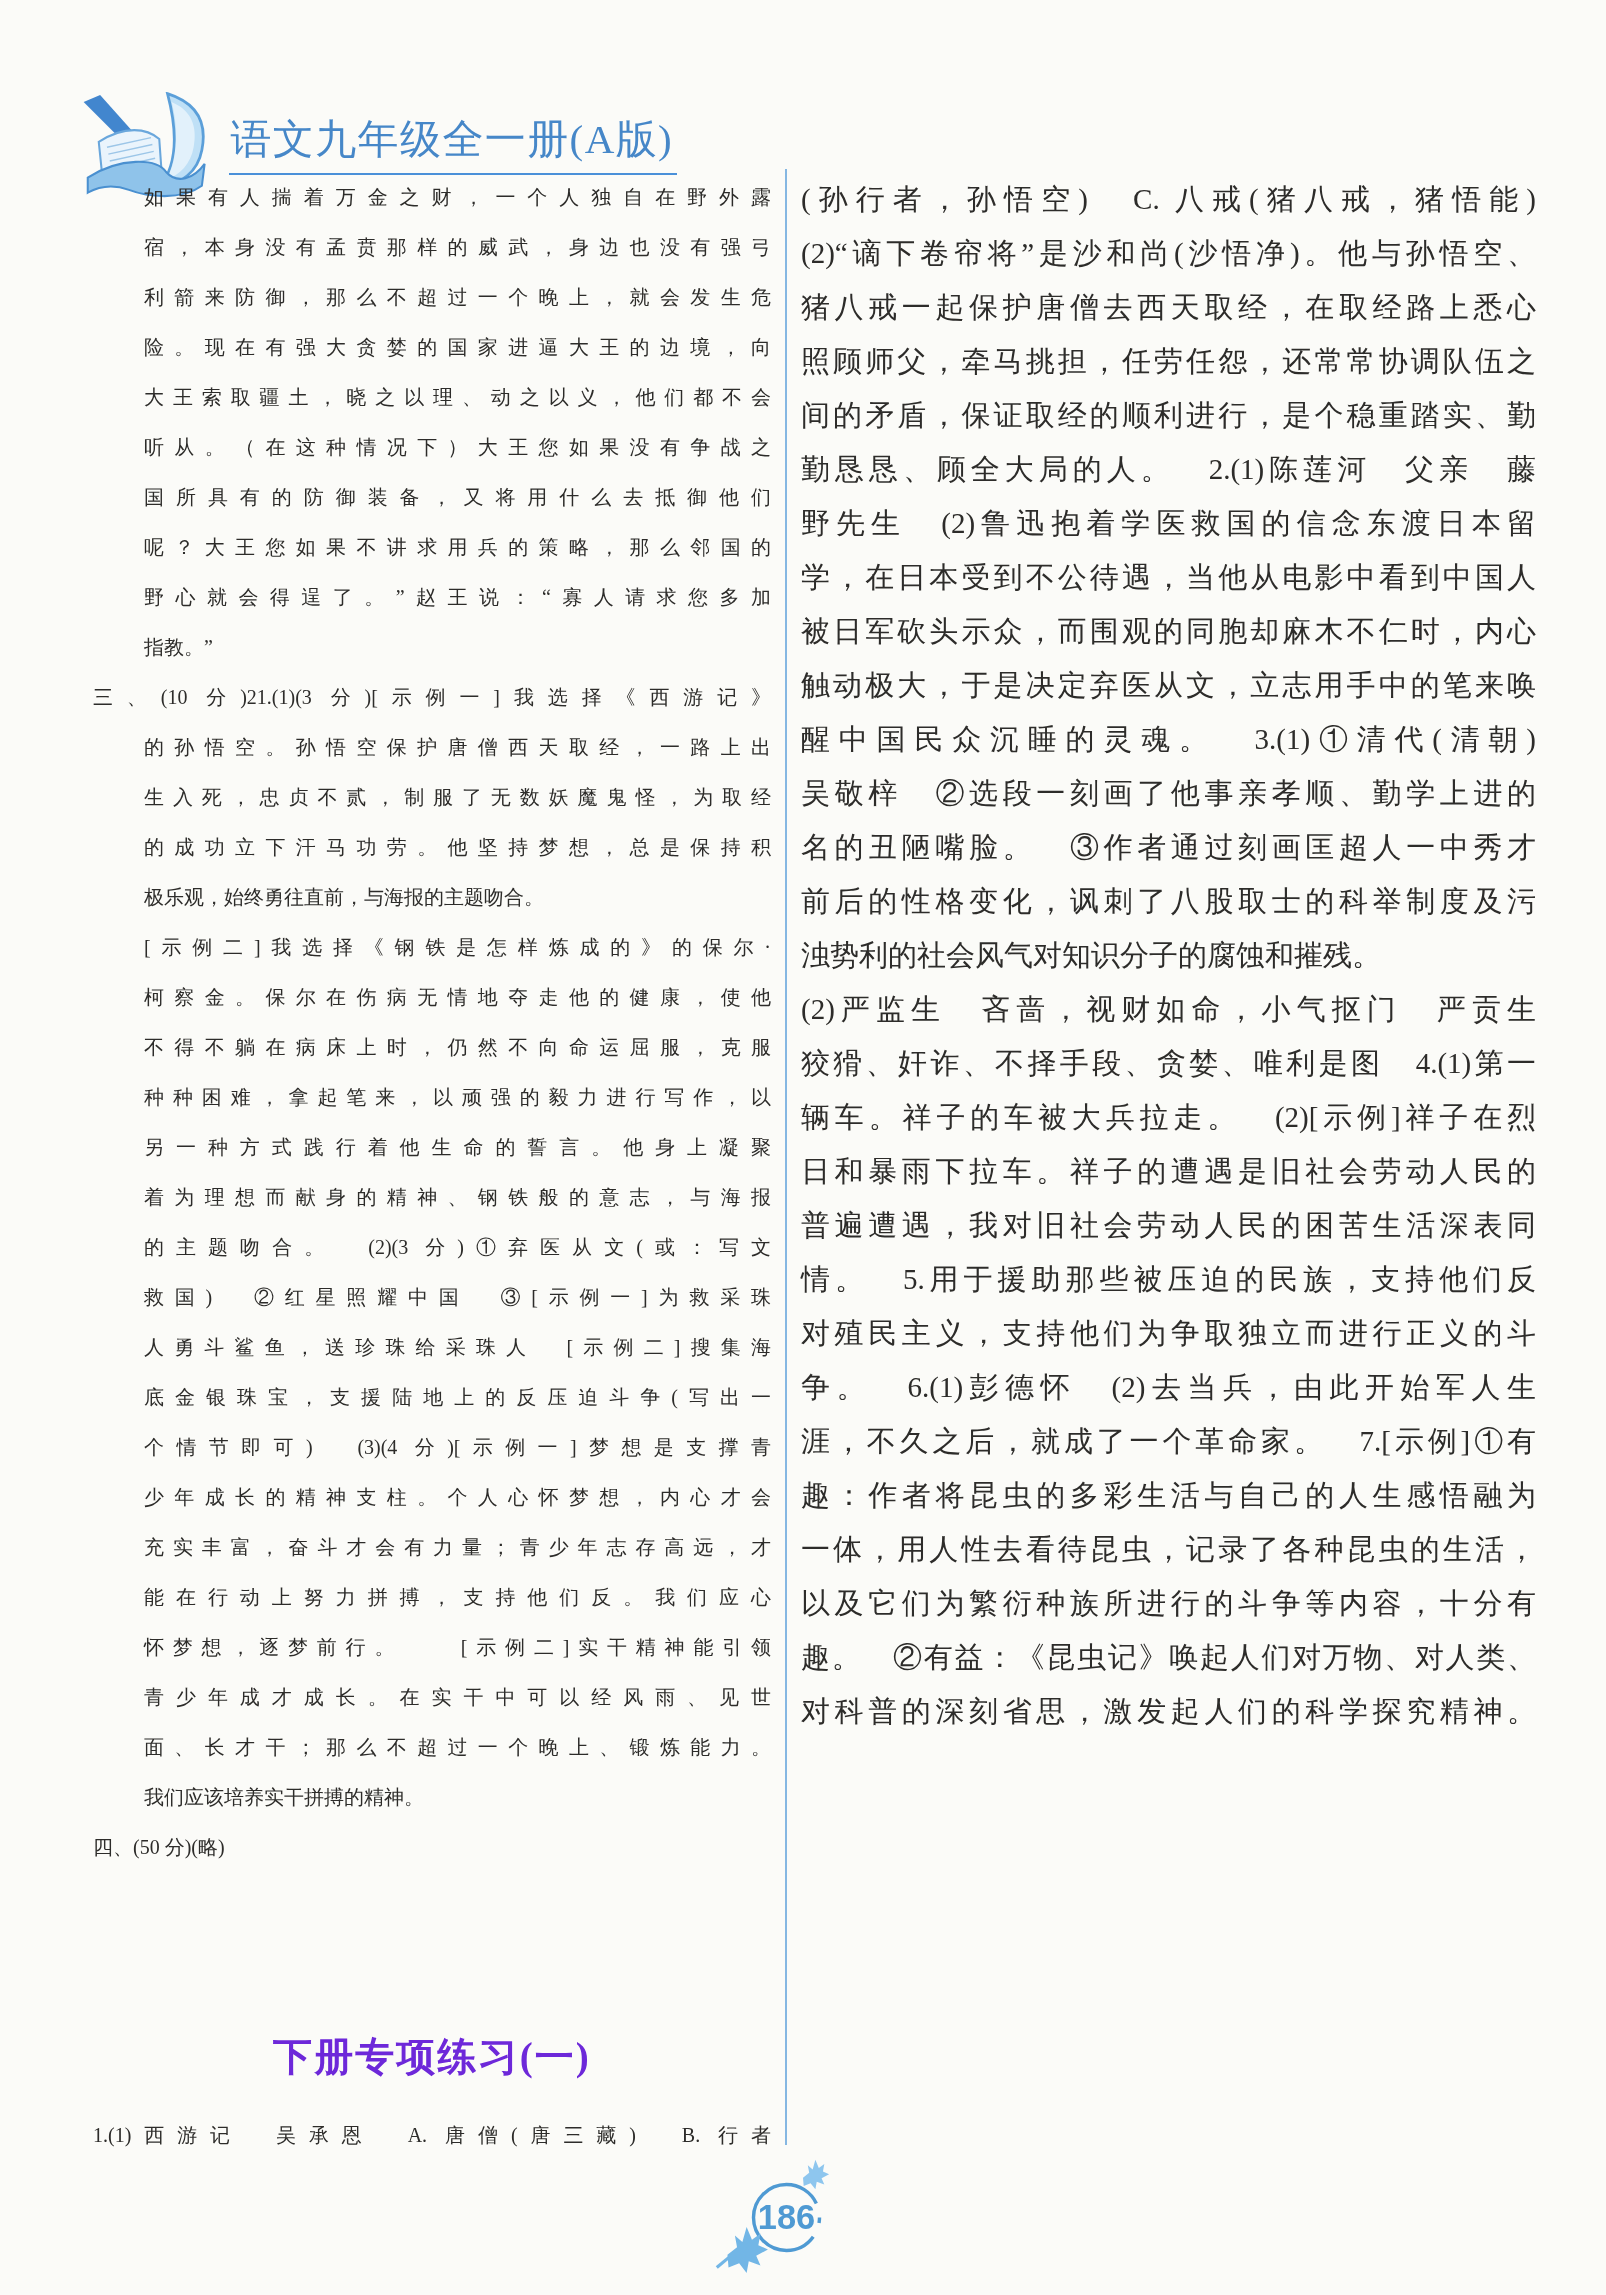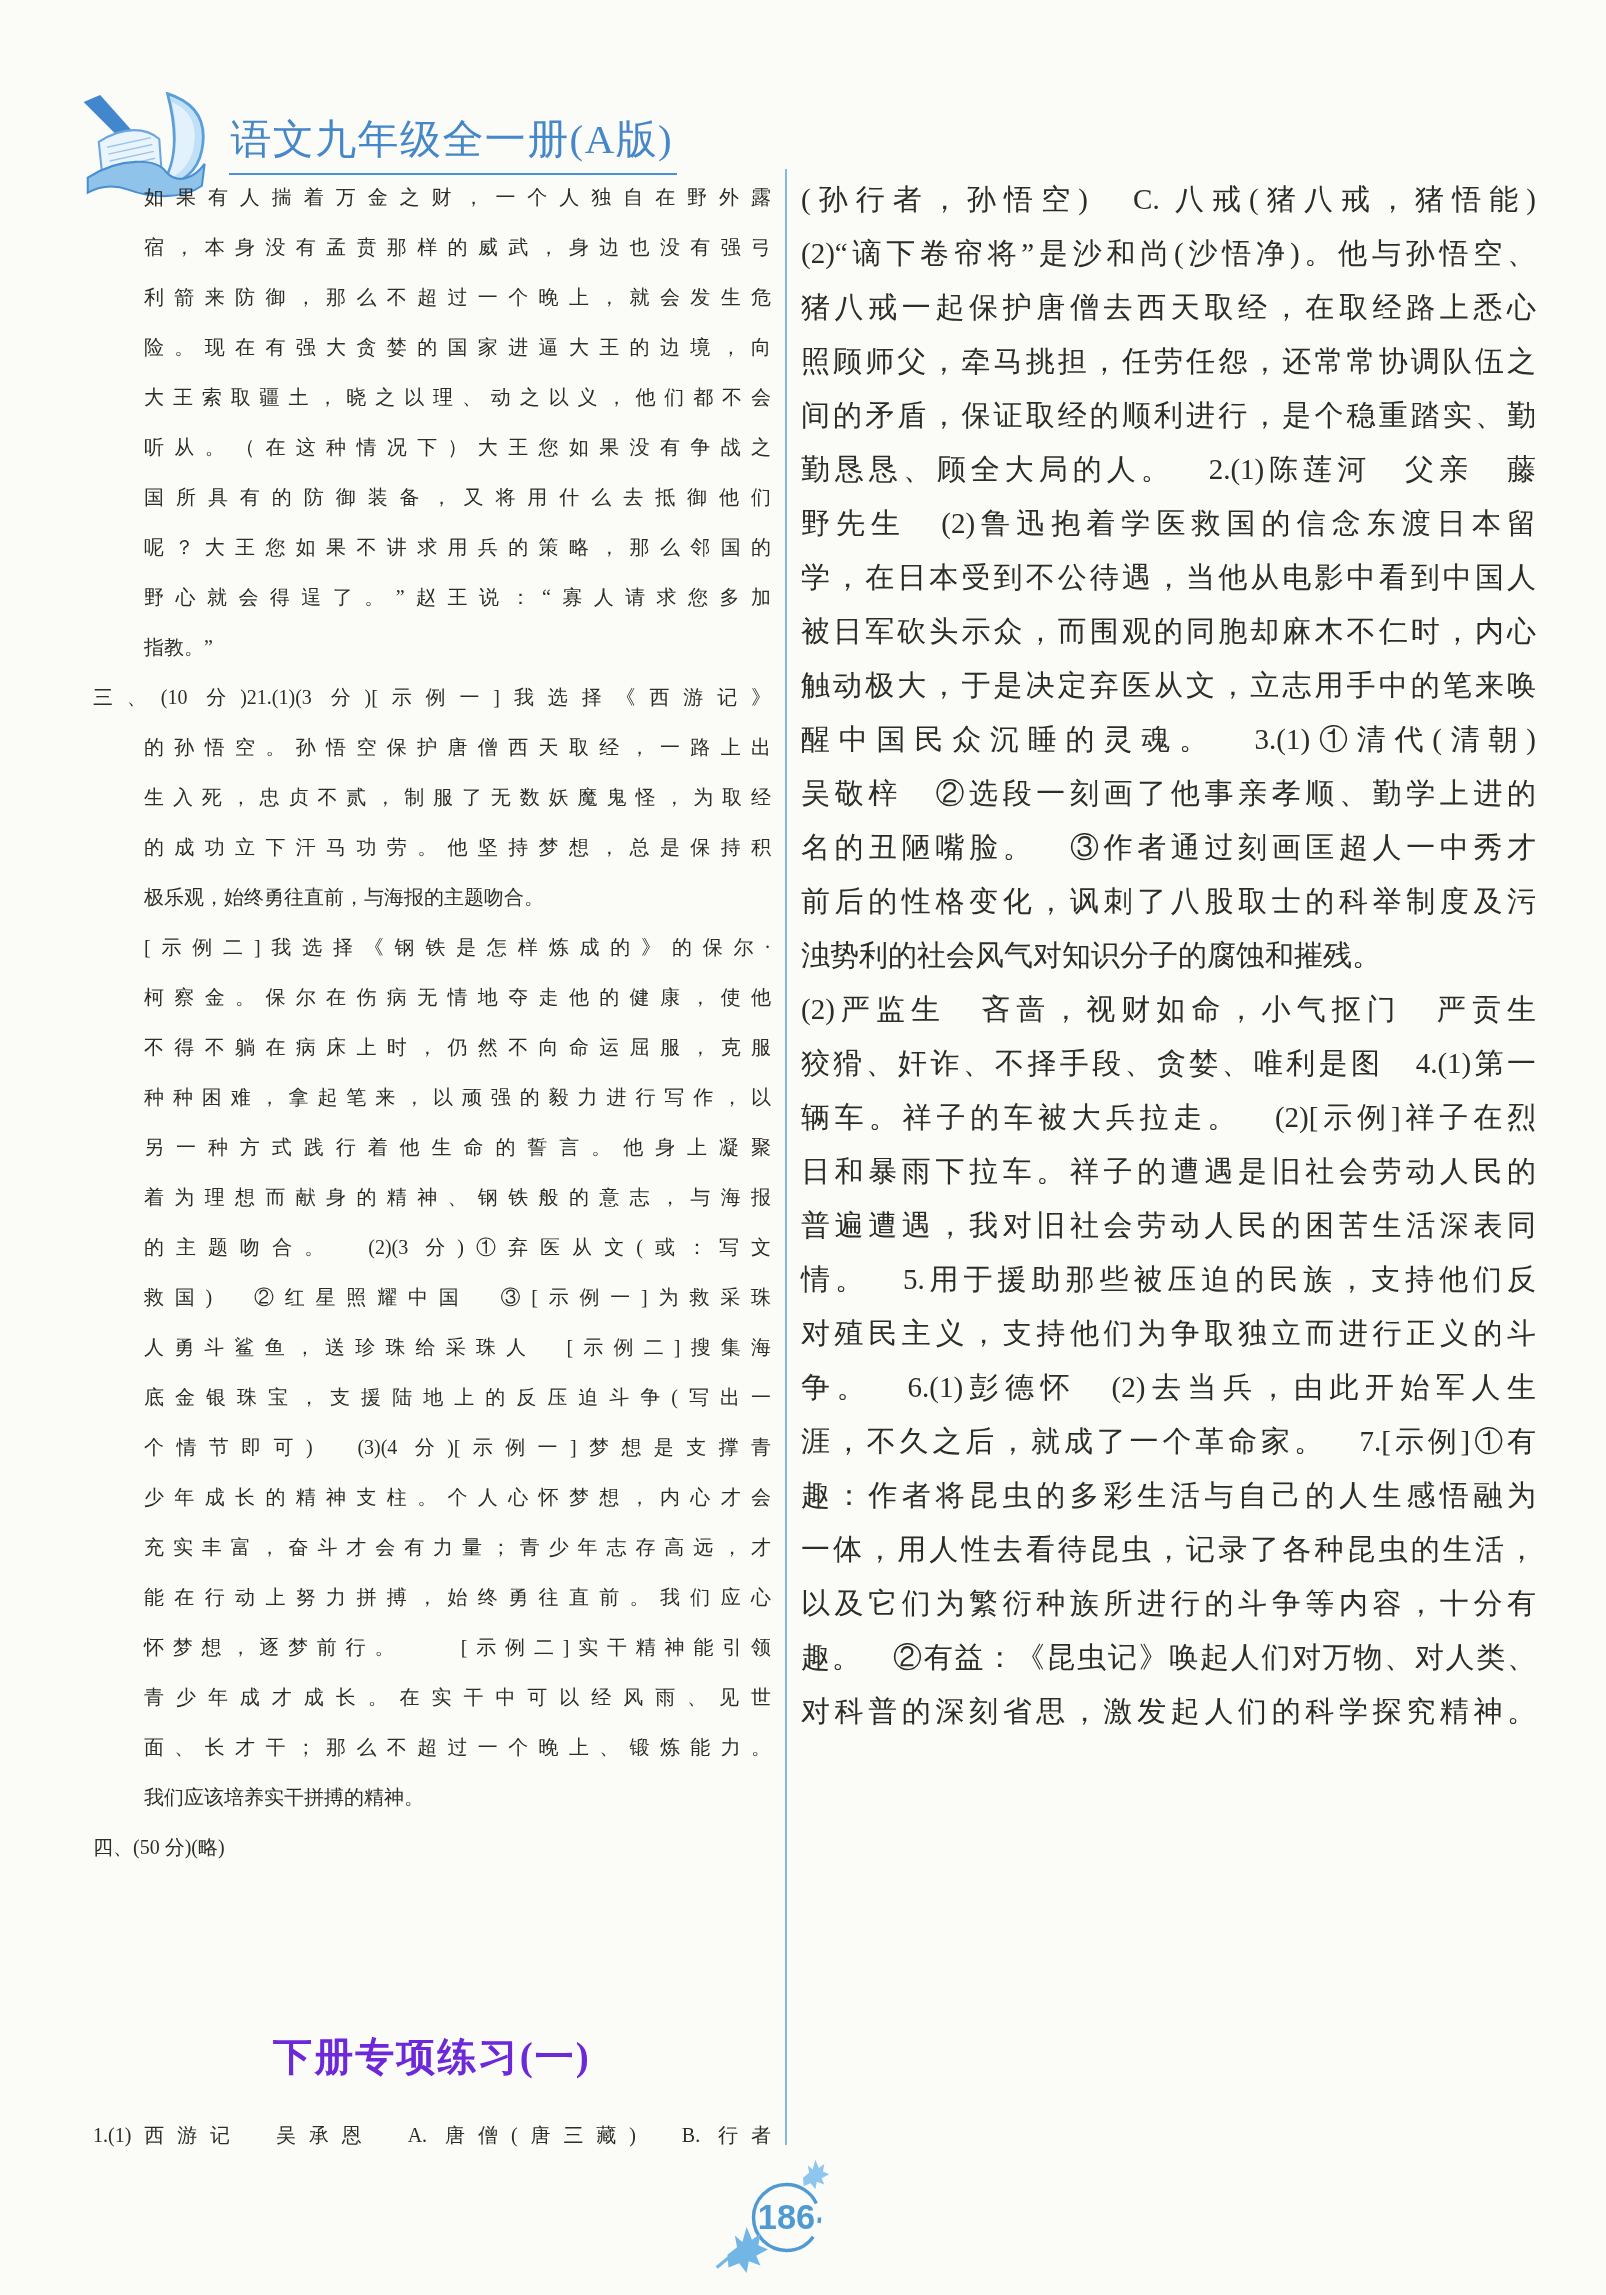--- a/index.html
+++ b/index.html
@@ -104,21 +104,21 @@
         <div class="line">种种困难，拿起笔来，以顽强的毅力进行写作，以</div>
         <div class="line">另一种方式践行着他生命的誓言。他身上凝聚</div>
         <div class="line">着为理想而献身的精神、钢铁般的意志，与海报</div>
         <div class="line">的主题吻合。　(2)(3 分)①弃医从文(或：写文</div>
         <div class="line">救国)　②红星照耀中国　③[示例一]为救采珠</div>
         <div class="line">人勇斗鲨鱼，送珍珠给采珠人　[示例二]搜集海</div>
         <div class="line">底金银珠宝，支援陆地上的反压迫斗争(写出一</div>
         <div class="line">个情节即可)　(3)(4 分)[示例一]梦想是支撑青</div>
         <div class="line">少年成长的精神支柱。个人心怀梦想，内心才会</div>
         <div class="line">充实丰富，奋斗才会有力量；青少年志存高远，才</div>
-        <div class="line">能在行动上努力拼搏，始终勇往直前。我们应心</div>
+        <div class="line">能在行动上努力拼搏，支持他们反。我们应心</div>
         <div class="line">怀梦想，逐梦前行。　　[示例二]实干精神能引领</div>
         <div class="line">青少年成才成长。在实干中可以经风雨、见世</div>
         <div class="line">面、长才干；那么不超过一个晚上、锻炼能力。</div>
         <div class="line no-stretch">我们应该培养实干拼搏的精神。</div>
       </div>
       <div class="para" data-role="item-single">
         <div class="line no-stretch">四、(50 分)(略)</div>
       </div>
     </div>
   <div class="section-title">下册专项练习(一)</div>

